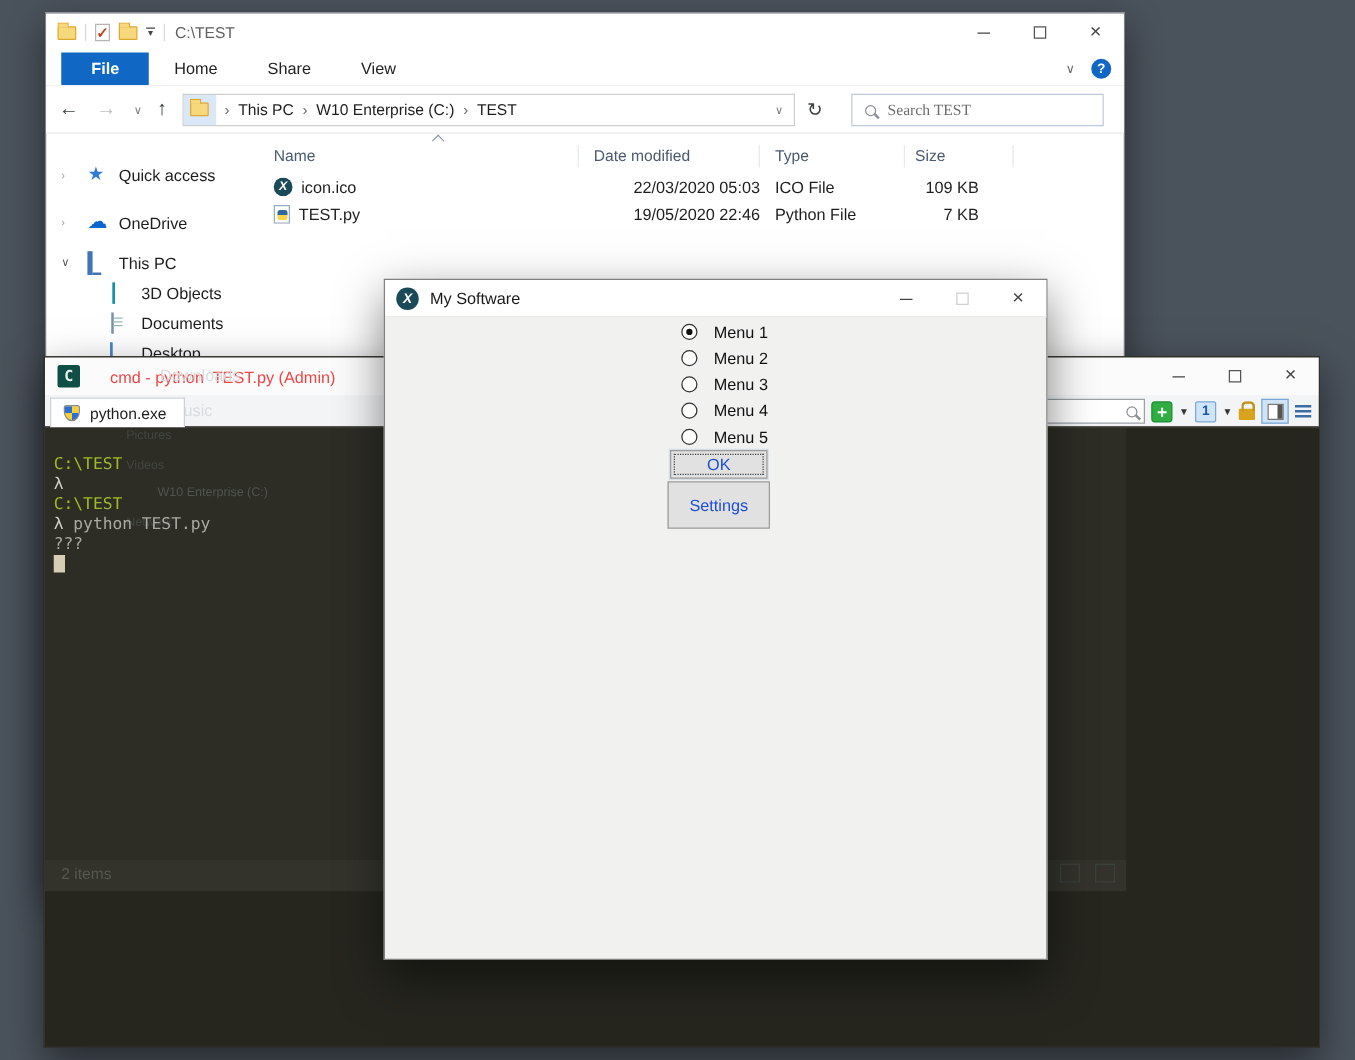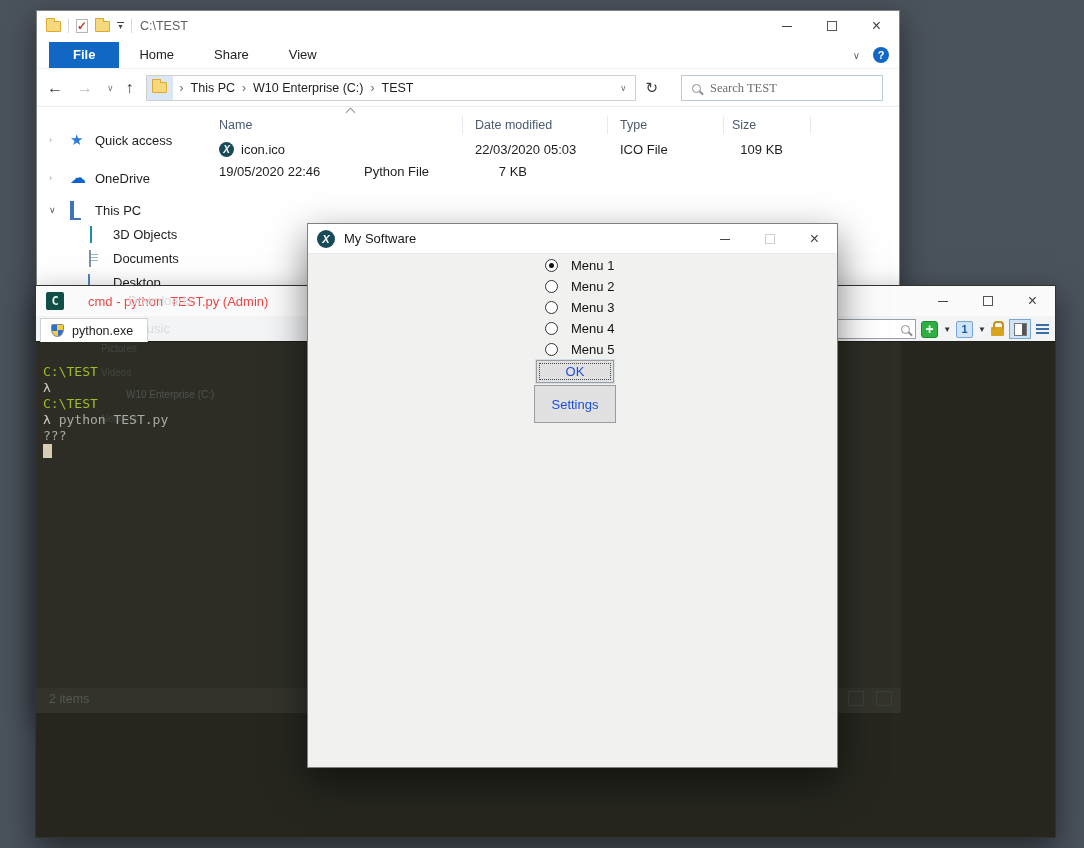--- a/index.html
+++ b/index.html
@@ -72,21 +72,21 @@
   .si-doc::before { content:""; position:absolute; left:3px; top:3px; width:7px; height:1px; background:#9bb; box-shadow:0 3px 0 #9bb, 0 6px 0 #9bb; }
 
   .filelist { flex:1; position:relative; padding-top:4px; }
   .fl-header { display:flex; height:26px; align-items:center; position:relative; }
   .fl-h { font-size:12.5px; color:#4a5a70; padding-left:12px; border-right:1px solid #e4eaf2; height:18px; line-height:18px; }
   .hw1{width:256px;} .hw2{width:145px;} .hw3{width:116px;} .hw4{width:87px; padding-left:8px;}
   .sort-caret { position:absolute; left:140px; top:-3px; width:7px; height:7px; border-top:1px solid #8a96a6; border-right:1px solid #8a96a6; transform:rotate(-45deg); }
   .fl-row { display:flex; height:22px; align-items:center; font-size:13px; color:#1e1e1e; }
   .fc { padding-left:12px; white-space:nowrap; overflow:hidden; }
   .fc1{width:256px; display:flex; align-items:center; gap:7px;}
-  .fc2{width:145px;} .fc3{width:116px;}
+  .fc2{width:145px;text-align:right;} .fc3{width:116px;}
   .fc4{width:87px; text-align:right; padding-right:28px; padding-left:0;}
   .icon-xcircle { width:15px; height:15px; border-radius:50%; background:#1a4a57; color:#fff; font-size:10px; font-weight:bold;
     font-style:italic; display:flex; align-items:center; justify-content:center; flex:none; }
   .icon-py { width:13px; height:15px; background:#fff; border:1px solid #97abc4; position:relative; flex:none; }
   .icon-py::before { content:""; position:absolute; left:2px; top:3px; width:8px; height:4px; background:#306998; border-radius:2px 2px 0 0; }
   .icon-py::after { content:""; position:absolute; left:2px; top:7px; width:8px; height:4px; background:#f7d44c; border-radius:0 0 2px 2px; }
 
   
   .cmd { left:35px; top:285px; width:1021px; height:553px; background:#26261f;
     border:1px solid #33332c; box-shadow:0 12px 30px rgba(0,0,0,.5); }
@@ -256,20 +256,24 @@
         <div class="fl-row">
           <span class="fc fc1">
             <span class="icon-xcircle">X</span>
             <span>icon.ico</span>
           </span>
           <span class="fc fc2">22/03/2020 05:03</span>
           <span class="fc fc3">ICO File</span>
           <span class="fc fc4">109 KB</span>
         </div>
         <div class="fl-row">
+          <span class="fc fc1">
+            <span class="icon-py"></span>
+            <span>TEST.py</span>
+          </span>
           <span class="fc fc2">19/05/2020 22:46</span>
           <span class="fc fc3">Python File</span>
           <span class="fc fc4">7 KB</span>
         </div>
       </div>
     </div>
   </div>
 
   <div class="win cmd">
     <div class="cmd-titlebar">

